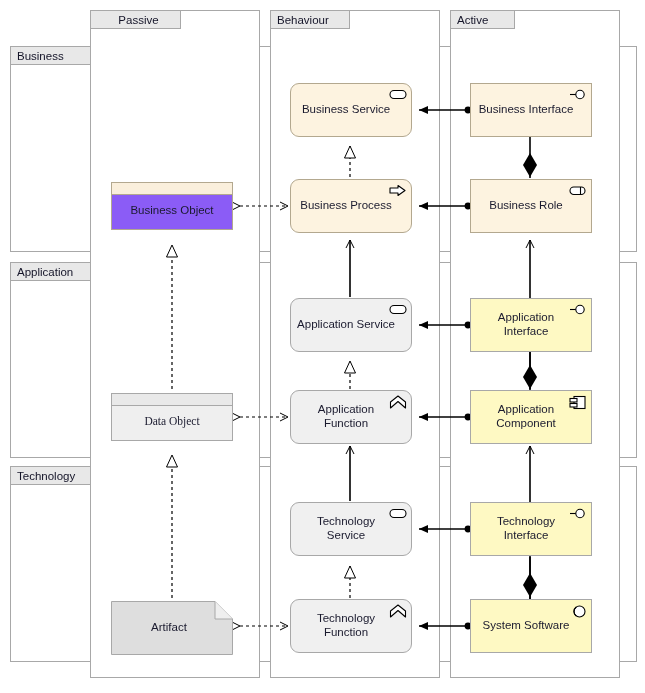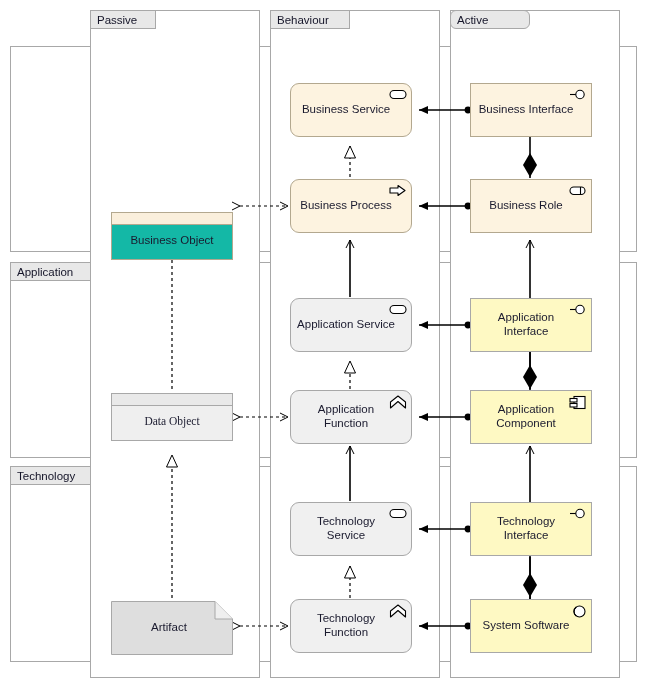--- a/index.html
+++ b/index.html
@@ -16,59 +16,62 @@
 
   
   .el{position:absolute;box-sizing:border-box;display:flex;align-items:center;
       justify-content:center;text-align:center;line-height:1.18;
       font-size:11.5px;color:#1a1a2e;}
   .el .lbl{padding:0 16px 0 6px;}
   .rounded{border:1px solid #b3a88f;background:#fdf3e0;border-radius:9px;}
   .sq{border:1px solid #b3a88f;background:#fdf3e0;}
   .rounded-g{border:1px solid #a8a8a8;background:#f0f0f0;border-radius:9px;}
   .sq-g{border:1px solid #a8a8a8;background:#fef9c3;}
-  .obj{border:1px solid #b3a88f;background:#14b8a6;margin-top:30px;}
+  .obj{border:1px solid #b3a88f;background:#8b5cf6;}
   .obj-g{border:1px solid #a8a8a8;background:#efefef;}
   .objbar{position:absolute;left:0;top:0;right:0;height:11px;
           border-bottom:1px solid #b3a88f;background:#faefdc;}
   .objbar-g{position:absolute;left:0;top:0;right:0;height:11px;
           border-bottom:1px solid #a8a8a8;background:#e9e9e9;}
   .ico{position:absolute;right:4px;top:4px;width:18px;height:14px;}
   svg{display:block;overflow:visible;}
   .conn{position:absolute;left:0;top:0;width:645px;height:693px;pointer-events:none;}
 </style>
 </head>
 <body>
 
 <div id="canvas">
 
   <div class="grp" style="left:10px;top:46px;width:627px;height:206px;"></div>
+  <div class="grp-tab" style="left:10px;top:46px;width:105px;height:19px;">
+    <span>Business</span>
+  </div>
 
   <div class="grp" style="left:10px;top:262px;width:627px;height:196px;"></div>
   <div class="grp-tab" style="left:10px;top:262px;width:105px;height:19px;">
     <span>Application</span>
   </div>
 
   <div class="grp" style="left:10px;top:466px;width:627px;height:196px;"></div>
   <div class="grp-tab" style="left:10px;top:466px;width:105px;height:19px;">
     <span>Technology</span>
   </div>
 
   <div class="grp" style="left:90px;top:10px;width:170px;height:668px;background:#fff;"></div>
-  <div class="grp-tab" style="left:90px;top:10px;width:66px;height:19px;">
+  <div class="grp-tab" style="left:90px;top:10px;width:91px;height:19px;justify-content:center;">
     <span>Passive</span>
   </div>
 
   <div class="grp" style="left:270px;top:10px;width:170px;height:668px;background:#fff;"></div>
   <div class="grp-tab" style="left:270px;top:10px;width:80px;height:19px;">
     <span>Behaviour</span>
   </div>
 
   <div class="grp" style="left:450px;top:10px;width:170px;height:668px;background:#fff;"></div>
-  <div class="grp-tab" style="left:450px;top:10px;width:80px;height:19px;border-radius:6px;">
+  <div class="grp-tab" style="left:450px;top:10px;width:65px;height:19px;">
     <span>Active</span>
   </div>
 
   <svg class="conn" width="645" height="693" viewBox="0 0 645 693">
     <defs>
       <marker id="arrOpen" markerWidth="12" markerHeight="12" refX="10" refY="5" orient="auto" markerUnits="userSpaceOnUse">
         <path d="M1,1 L10,5 L1,9 z" fill="#000"></path>
       </marker>
       <marker id="arrLine" markerWidth="12" markerHeight="12" refX="10" refY="5" orient="auto" markerUnits="userSpaceOnUse">
         <path d="M2,1 L10,5 L2,9" fill="none" stroke="#000" stroke-width="1"></path>

